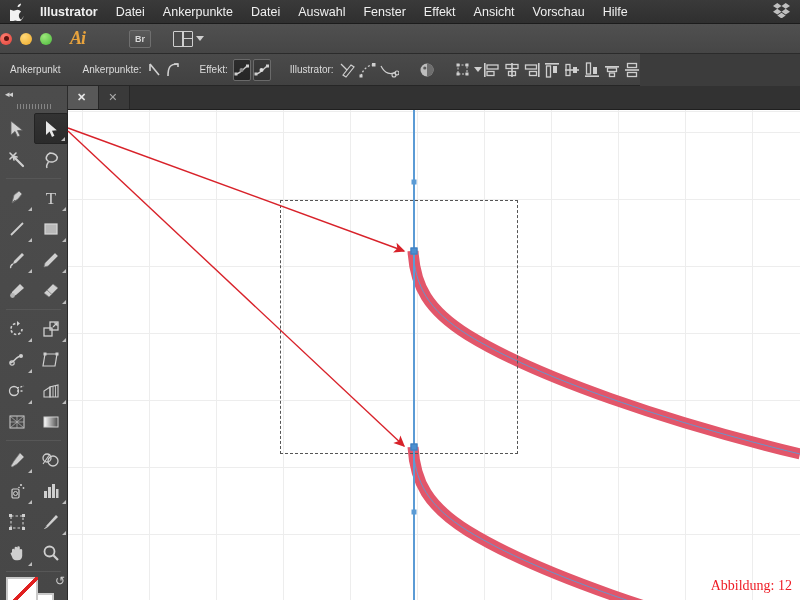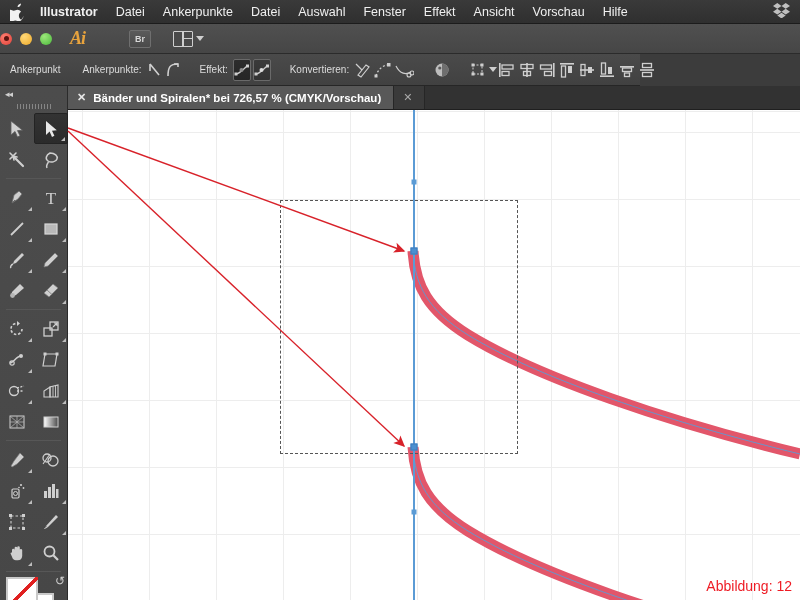--- a/index.html
+++ b/index.html
@@ -183,21 +183,21 @@
     position: absolute; left: 212px; top: 90px; width: 238px; height: 254px;
     border: 1px dashed #555; 
   }
   .anchor {
     position: absolute; width: 5px; height: 5px; background: #5b9bd5;
     transform: translate(-50%, -50%);
   }
   .anchor.sel { width: 7px; height: 7px; background: #4b8fd0; border: 1px solid #3c7cbd; }
   .figlabel {
     position: absolute; right: 8px; bottom: 6px;
-    color: #ee1b24; font-size: 14px; font-family: Liberation Sans, sans-serif;
+    color: #ee1b24; font-size: 14px; font-family: Liberation Serif, serif;
   }
   svg.overlay { position: absolute; inset: 0; width: 732px; height: 490px; }
   svg.arrows { position: absolute; left: 0; top: 0; width: 800px; height: 600px; pointer-events: none; }
 </style>
 </head>
 <body>
 
 <div id="app">
 
   <div class="menubar">
@@ -266,21 +266,21 @@
     </span>
     <span class="cb-icon boxed">
       <svg width="16" height="14" viewBox="0 0 16 14">
         <path d="M2 11 C5 11 10 6 13 3" stroke="#cfcfcf" stroke-width="1.2" fill="none"></path>
         <rect x="0.5" y="9.5" width="3" height="3" fill="#cfcfcf"></rect>
         <rect x="12" y="1.5" width="3" height="3" fill="#cfcfcf"></rect>
         <circle cx="7.5" cy="7" r="2" fill="#dcdcdc"></circle>
       </svg>
     </span>
     <span class="cb-sep"></span>
-    <span class="cb-label">Konvertieren:</span>
+    <span class="cb-label">Illustrator:</span>
     <span class="cb-icon">
       <svg width="18" height="16" viewBox="0 0 18 16">
         <path d="M4 13 L12 3 L15 5 L7 15 Z" fill="none" stroke="#cfcfcf" stroke-width="1.2"></path>
         <path d="M2 2 L8 8" stroke="#cfcfcf" stroke-width="1.2"></path>
       </svg>
     </span>
     <span class="cb-icon">
       <svg width="18" height="16" viewBox="0 0 18 16">
         <path d="M2 14 C4 7 9 3 15 3" stroke="#cfcfcf" stroke-width="1.3" fill="none" stroke-dasharray="2 2"></path>
         <rect x="13" y="1" width="3.5" height="3.5" fill="#cfcfcf"></rect>
@@ -370,21 +370,20 @@
           <rect x="2" y="7.2" width="14" height="1.6" fill="#cfcfcf"></rect>
           <rect x="4.5" y="1.5" width="9" height="4" fill="none" stroke="#cfcfcf" stroke-width="1.3"></rect>
           <rect x="4.5" y="10.5" width="9" height="4" fill="none" stroke="#cfcfcf" stroke-width="1.3"></rect>
         </svg>
     </span>
   </div>
 
   <div class="tabbar">
     <div class="tab active">
       <span class="x">✕</span>
-      <span>Bänder und Spiralen* bei 726,57 % (CMYK/Vorschau)</span>
     </div>
     <div class="tab inactive">
       <span class="x">✕</span>
     </div>
   </div>
 
   <div class="toolpanel">
     <div class="tp-collapse">◂◂</div>
     <div class="tp-grip"></div>
 

